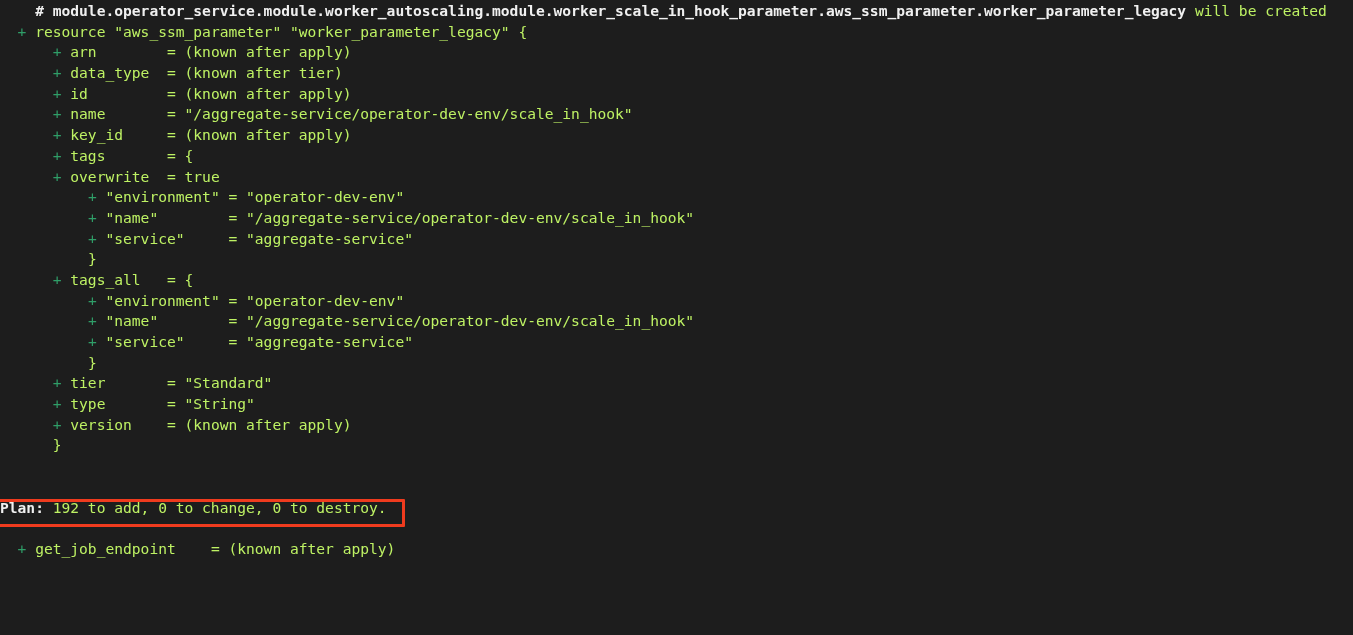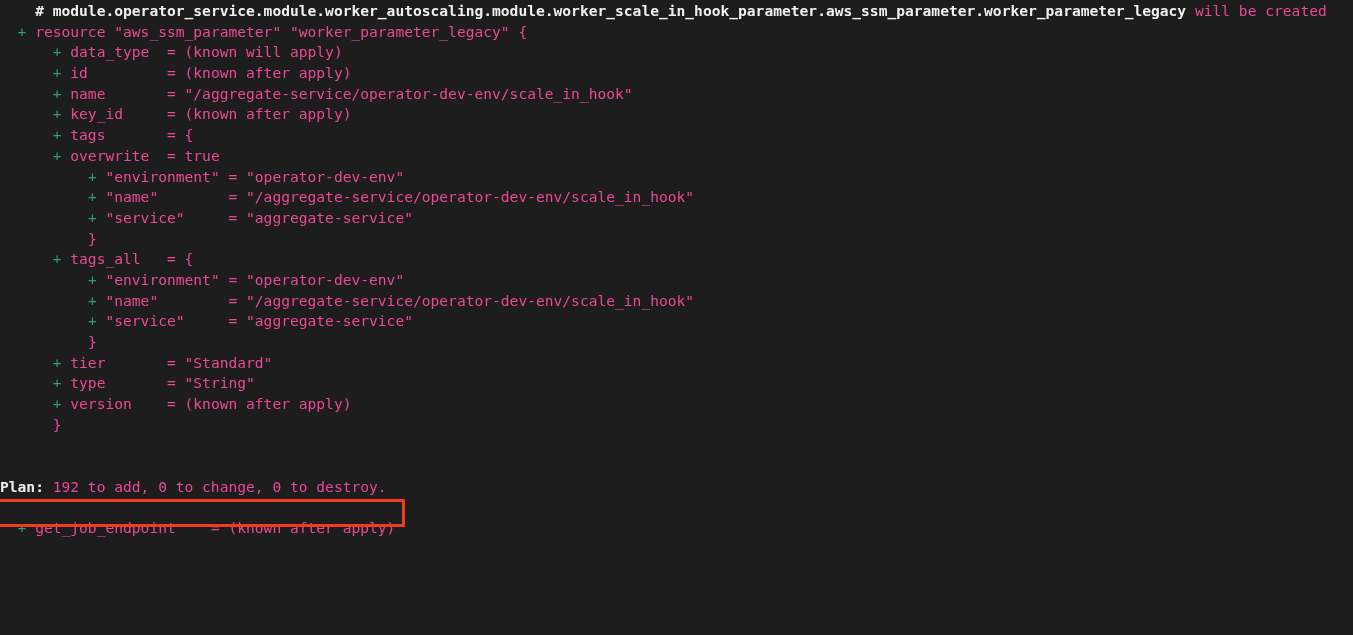--- a/index.html
+++ b/index.html
@@ -31,21 +31,21 @@
     color: #dcdcdc;
     font-family: "DejaVu Sans Mono", "Liberation Mono", monospace;
   }
   .lines {
     position: absolute;
     top: 1px;
     left: 0;
     width: 1353px;
   }
   .bold  { font-weight: bold; color: #f0f0f0; }
-  .plain { font-weight: normal; color: #ec4899; }
+  .plain { font-weight: normal; color: #bef264; }
   .plus  { color: #2f9e68; font-weight: normal; }
   .pad   { color: transparent; }
 
   
   #plan-highlight {
     position: absolute;
     left: -3px;
     top: 499px;
     width: 408px;
     height: 28px;
@@ -55,21 +55,22 @@
     border-radius: 1px;
   }
 </style>
 </head>
 <body>
 
 <div id="terminal">
   <div class="lines" id="lines">
       <div class="line"><span class="pad">  </span><span class="pad">  </span><span class="bold"># module.operator_service.module.worker_autoscaling.module.worker_scale_in_hook_parameter.aws_ssm_parameter.worker_parameter_legacy</span><span class="plain"> will be created</span></div>
       <div class="line"><span class="pad">  </span><span class="plus">+ </span><span class="plain">resource "aws_ssm_parameter" "worker_parameter_legacy" {</span></div>
-      <div class="line"><span class="pad">      </span><span class="plus">+ </span><span class="plain">data_type  = (known will apply)</span></div>
+      <div class="line"><span class="pad">      </span><span class="plus">+ </span><span class="plain">arn        = (known after apply)</span></div>
+      <div class="line"><span class="pad">      </span><span class="plus">+ </span><span class="plain">data_type  = (known after tier)</span></div>
       <div class="line"><span class="pad">      </span><span class="plus">+ </span><span class="plain">id         = (known after apply)</span></div>
       <div class="line"><span class="pad">      </span><span class="plus">+ </span><span class="plain">name       = "/aggregate-service/operator-dev-env/scale_in_hook"</span></div>
       <div class="line"><span class="pad">      </span><span class="plus">+ </span><span class="plain">key_id     = (known after apply)</span></div>
       <div class="line"><span class="pad">      </span><span class="plus">+ </span><span class="plain">tags       = {</span></div>
       <div class="line"><span class="pad">      </span><span class="plus">+ </span><span class="plain">overwrite  = true</span></div>
       <div class="line"><span class="pad">          </span><span class="plus">+ </span><span class="plain">"environment" = "operator-dev-env"</span></div>
       <div class="line"><span class="pad">          </span><span class="plus">+ </span><span class="plain">"name"        = "/aggregate-service/operator-dev-env/scale_in_hook"</span></div>
       <div class="line"><span class="pad">          </span><span class="plus">+ </span><span class="plain">"service"     = "aggregate-service"</span></div>
       <div class="line"><span class="pad">        </span><span class="pad">  </span><span class="plain">}</span></div>
       <div class="line"><span class="pad">      </span><span class="plus">+ </span><span class="plain">tags_all   = {</span></div>

